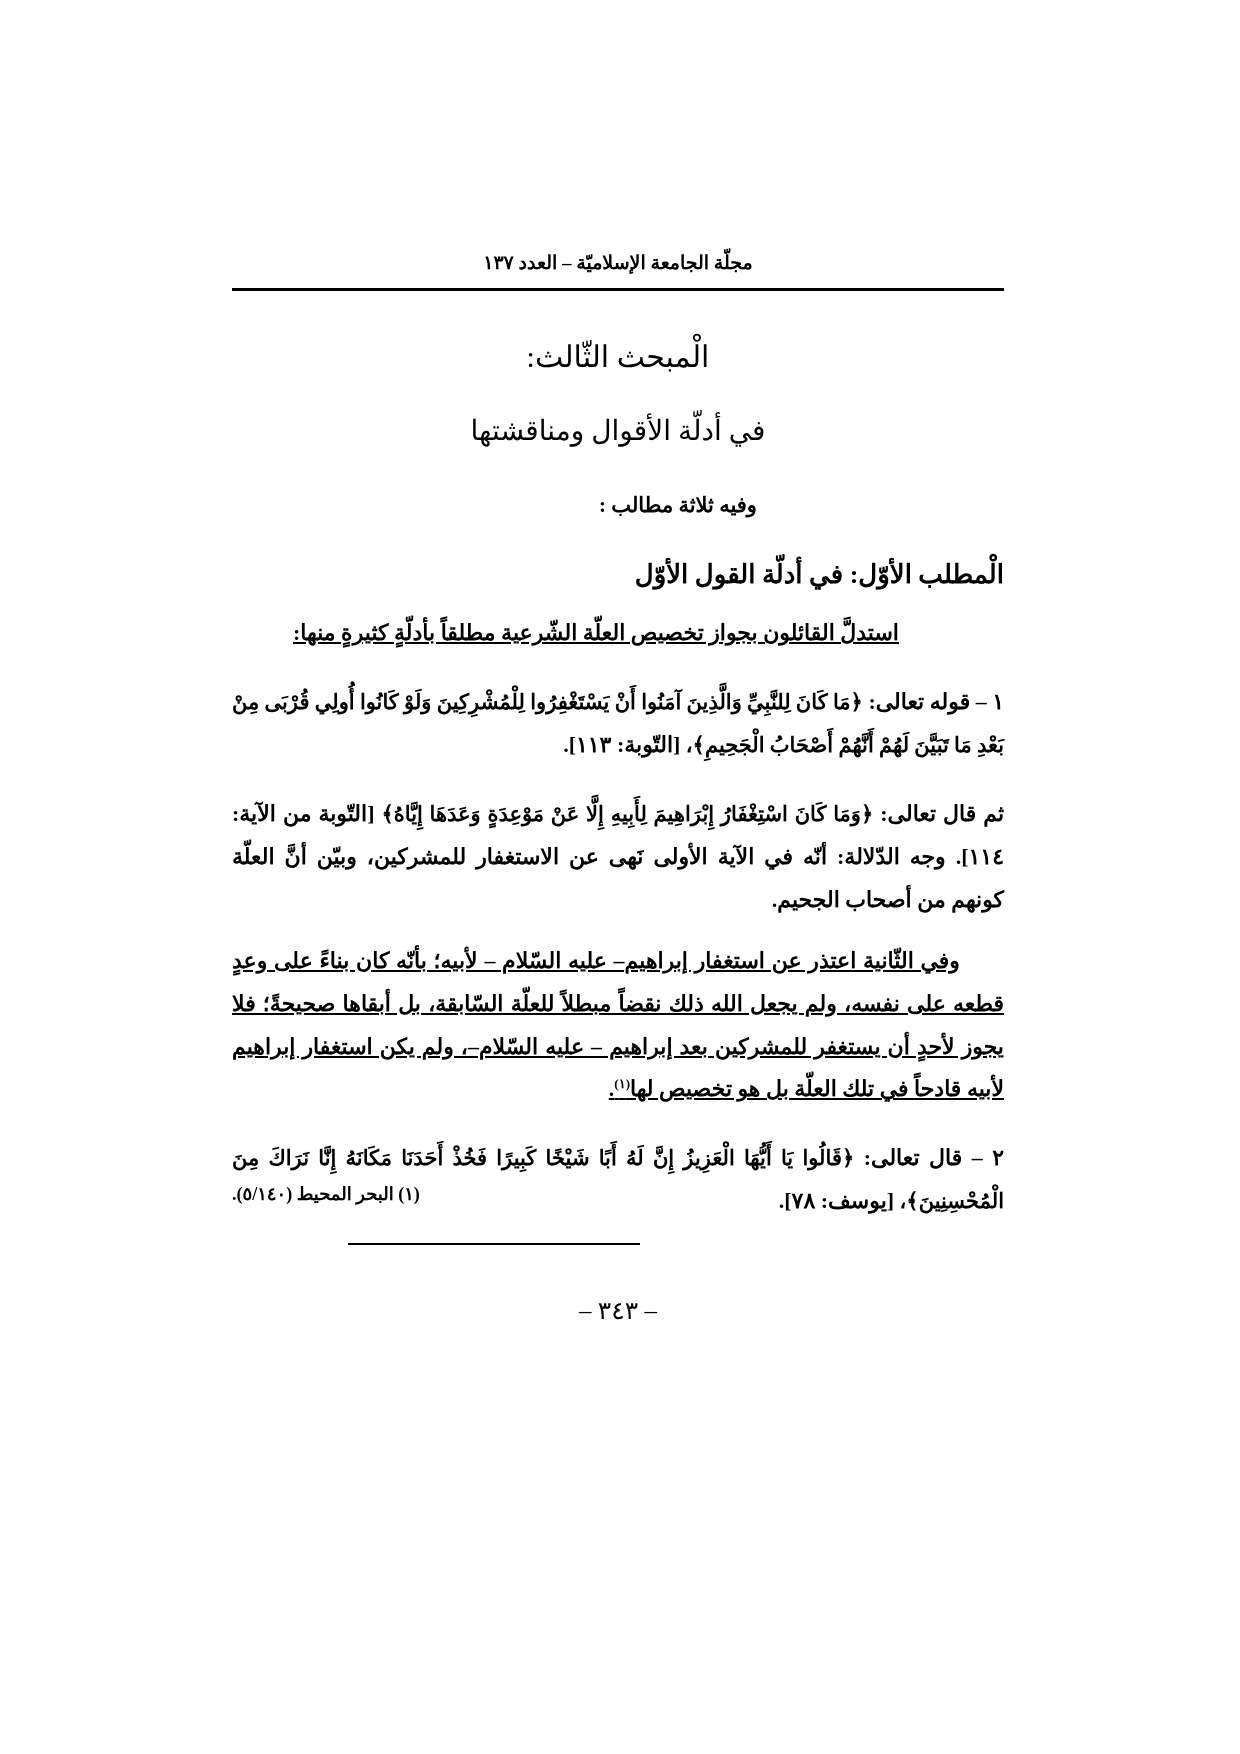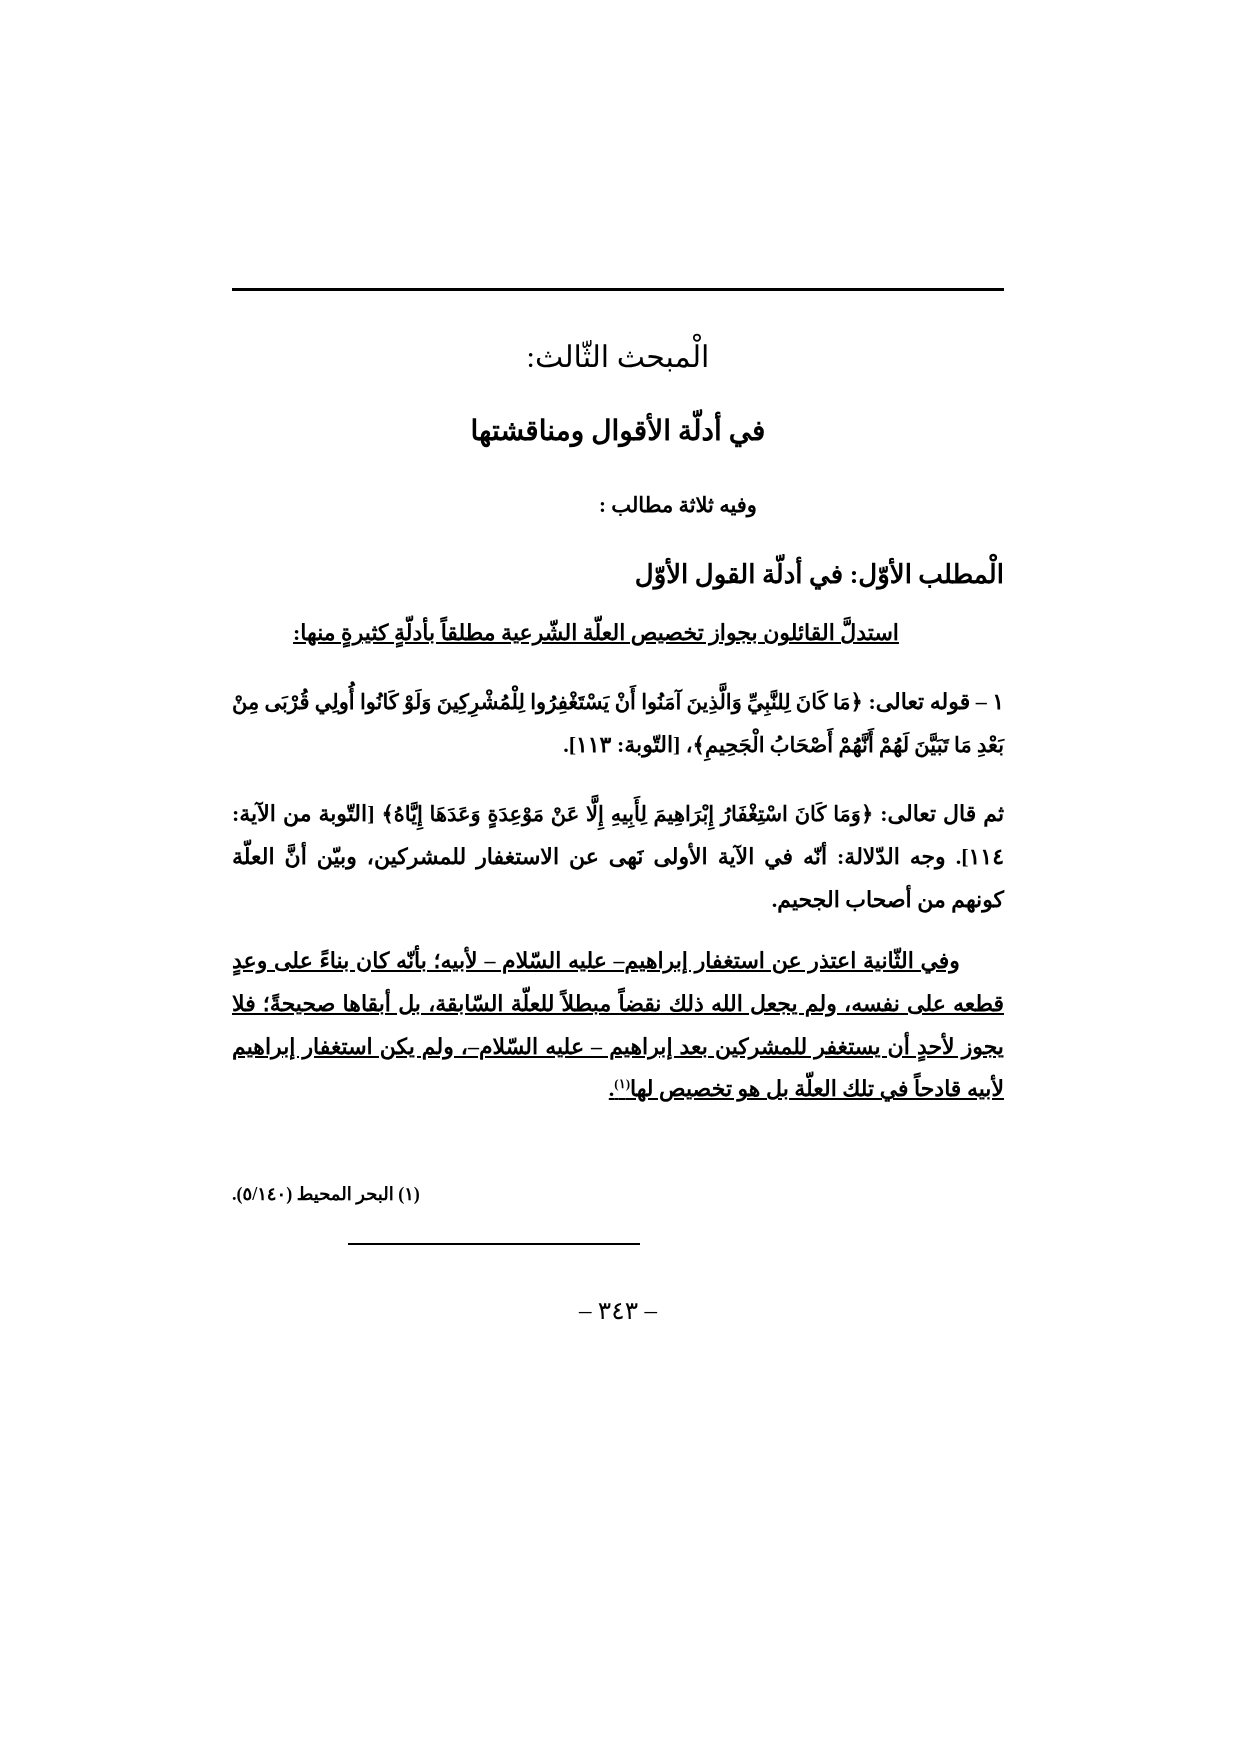--- a/index.html
+++ b/index.html
@@ -53,21 +53,21 @@
   .h-main {
     text-align: center;
     font-size: 30px;
     font-weight: 400;
     line-height: 1.55;
     margin: 22px 0 0 0;
   }
   .h-sub {
     text-align: center;
     font-size: 28px;
-    font-weight: 700;
+    font-weight: 400;
     line-height: 1.55;
     margin: 28px 0 12px 0;
   }
   .h-note {
     text-align: center;
     font-size: 21px;
     font-weight: 700;
     line-height: 1.5;
     margin: 38px 0 0 0;
     padding-left: 120px;
@@ -138,20 +138,21 @@
     font-size: 25px;
     font-weight: 400;
     letter-spacing: 2px;
   }
 </style>
 </head>
 <body>
 
 <div class="page">
 
+  <div class="running-head">مجلّة الجامعة الإسلاميّة – العدد ١٣٧</div>
 
   <div class="head-rule"></div>
 
   <div class="content">
 
     <h1 class="h-main">الْمبحث الثّالث:</h1>
 
     <h2 class="h-sub">في أدلّة الأقوال ومناقشتها</h2>
 
     <div class="h-note">وفيه ثلاثة مطالب :</div>
@@ -160,20 +161,21 @@
 
     <p class="body indent center-last">استدلَّ القائلون بجواز تخصيص العلّة الشّرعية مطلقاً بأدلّةٍ كثيرةٍ منها:</p>
 
     <p class="body tight"><span>١ – قوله تعالى:</span> <span class="quran">﴿مَا كَانَ لِلنَّبِيِّ وَالَّذِينَ آمَنُوا أَنْ يَسْتَغْفِرُوا لِلْمُشْرِكِينَ وَلَوْ كَانُوا أُولِي قُرْبَى مِنْ بَعْدِ مَا تَبَيَّنَ لَهُمْ أَنَّهُمْ أَصْحَابُ الْجَحِيمِ﴾،</span> <span>[التّوبة: ١١٣].</span></p>
 
     <p class="body tight"><span>ثم قال تعالى:</span> <span class="quran">﴿وَمَا كَانَ اسْتِغْفَارُ إِبْرَاهِيمَ لِأَبِيهِ إِلَّا عَنْ مَوْعِدَةٍ وَعَدَهَا إِيَّاهُ﴾</span> <span>[التّوبة من الآية: ١١٤].</span> <span>وجه الدّلالة: أنّه في الآية الأولى نَهى عن الاستغفار للمشركين، وبيّن أنَّ العلّة كونهم من أصحاب الجحيم.</span></p>
 
     <p class="body indent"><span>وفي الثّانية اعتذر عن استغفار إبراهيم– عليه السّلام – لأبيه؛ بأنّه كان بناءً على وعدٍ قطعه على نفسه، ولم يجعل الله ذلك نقضاً مبطلاً للعلّة السّابقة، بل أبقاها صحيحةً؛ فلا يجوز لأحدٍ أن يستغفر للمشركين بعد إبراهيم – عليه السّلام–، ولم يكن استغفار إبراهيم لأبيه قادحاً في تلك العلّة بل هو تخصيص لها</span><sup class="fn">(١)</sup><span>.</span></p>
 
 
+    <p class="body tight"><span>٢ – قال تعالى:</span> <span class="quran">﴿قَالُوا يَا أَيُّهَا الْعَزِيزُ إِنَّ لَهُ أَبًا شَيْخًا كَبِيرًا فَخُذْ أَحَدَنَا مَكَانَهُ إِنَّا نَرَاكَ مِنَ الْمُحْسِنِينَ﴾،</span> <span>[يوسف: ٧٨].</span></p>
 
   </div>
 
   <div class="fn-rule"></div>
 
   <div class="footnote"><span>(١)</span> <span>البحر المحيط (٥/١٤٠).</span></div>
 
   <div class="page-number">– ٣٤٣ –</div>
 
 </div>

